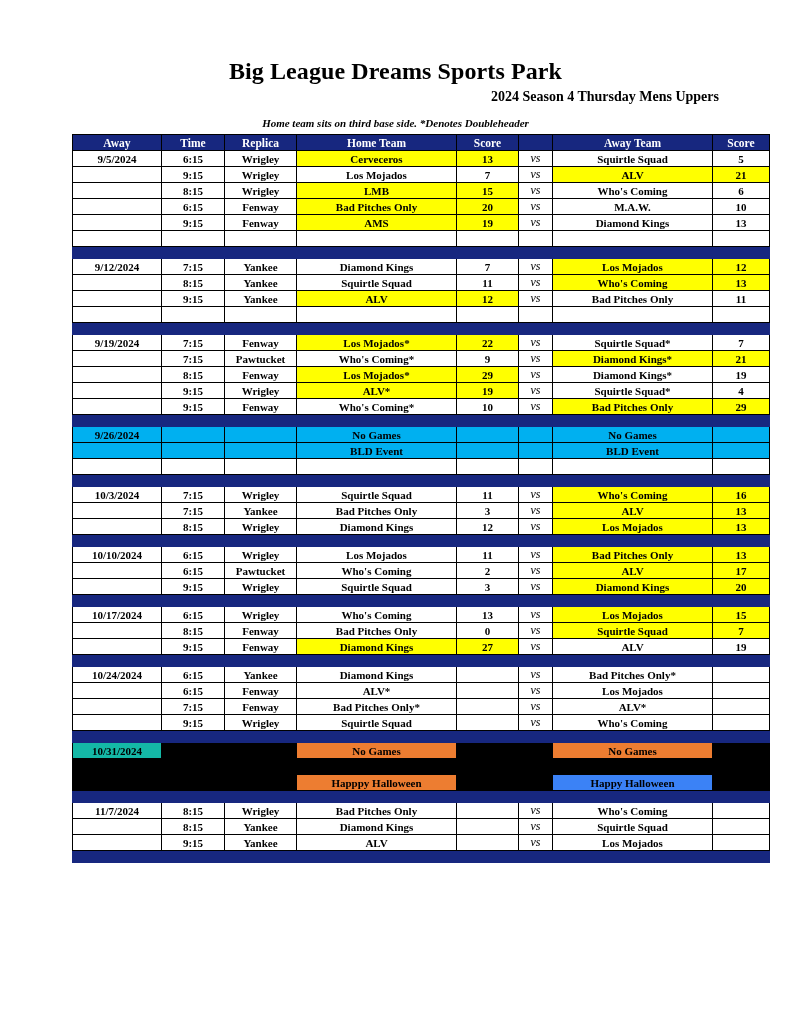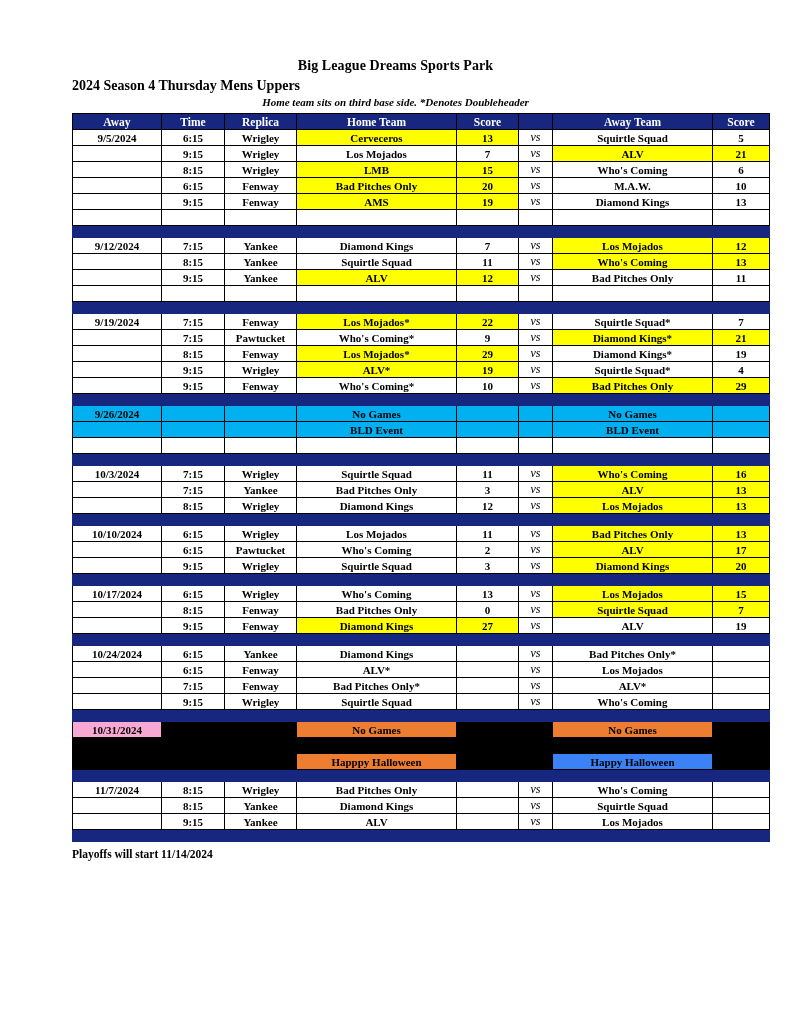--- a/index.html
+++ b/index.html
@@ -16,29 +16,29 @@
   .page {
     position: relative;
     width: 791px;
     height: 1024px;
     box-sizing: border-box;
     padding: 58px 72px 0 72px;
   }
   .title {
     text-align: center;
     font-weight: bold;
-    font-size: 14px;
+    font-size: 24px;
     letter-spacing: 0.1px;
     margin: 0 0 4px 0;
   }
   .subtitle {
-    text-align: left;
+    text-align: right;
     font-weight: bold;
     font-size: 14px;
-    margin: 0 0 2px 0;
+    margin: 0 0 12px 0;
   }
   .note {
     text-align: center;
     font-weight: bold;
     font-style: italic;
     font-size: 11px;
     margin: 0 0 5px 0;
   }
   table.sched {
     border-collapse: collapse;
@@ -460,21 +460,21 @@
           <td class="team plain">Squirtle Squad</td>
           <td class="score plain"></td>
           <td class="vs">vs</td>
           <td class="team plain">Who's Coming</td>
           <td class="score plain"></td>
         </tr>
         <tr class="band">
           <td colspan="8"></td>
         </tr>
         <tr>
-          <td style="background: #f9a8d4; font-weight: bold; margin-left: 15px;">10/31/2024</td>
+          <td style="background: #14b8a6; font-weight: bold; margin-left: 15px;">10/31/2024</td>
           <td style="background: rgb(0, 0, 0);"></td>
           <td style="background: rgb(0, 0, 0);"></td>
           <td style="background: rgb(237, 125, 49); font-weight: bold;">No Games</td>
           <td style="background: rgb(0, 0, 0);"></td>
           <td style="background: rgb(0, 0, 0);"></td>
           <td style="background: rgb(237, 125, 49); font-weight: bold;">No Games</td>
           <td style="background: rgb(0, 0, 0);"></td>
         </tr>
         <tr>
           <td style="background: rgb(0, 0, 0);"></td>
@@ -528,14 +528,13 @@
           <td class="vs">vs</td>
           <td class="team plain">Los Mojados</td>
           <td class="score plain"></td>
         </tr>
         <tr class="band">
           <td colspan="8"></td>
         </tr>
       </tbody>
   </table>
 
-  <div class="footer">Playoffs will start 11/14/2024</div>
 </div>
 
 </body></html>

